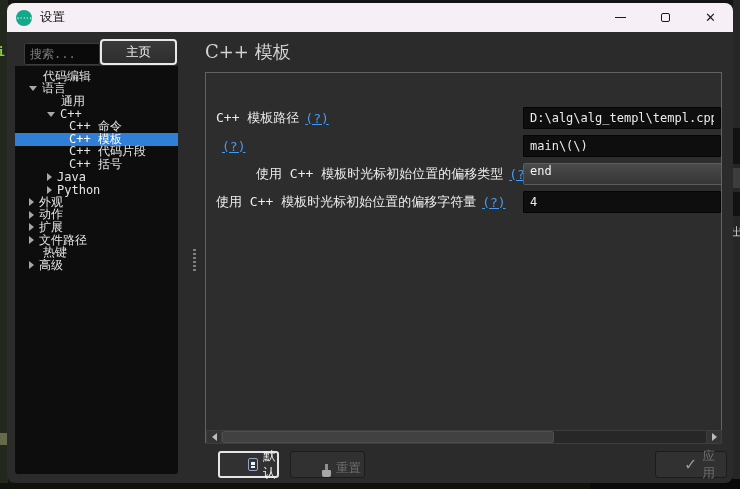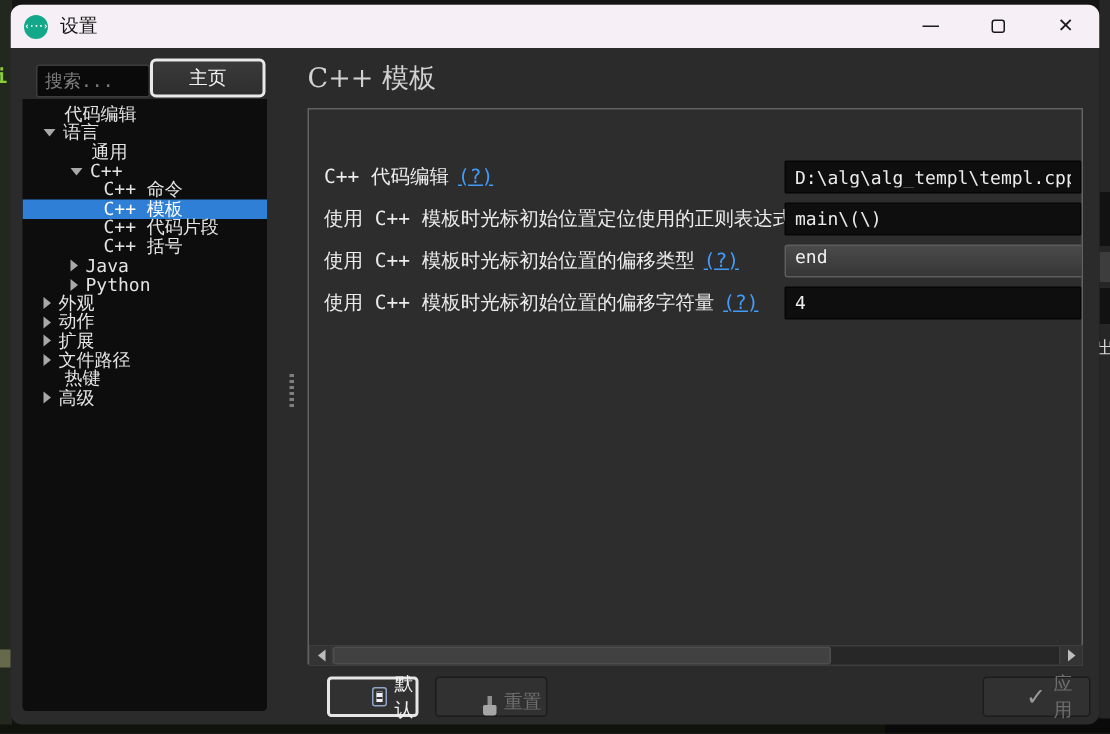--- a/index.html
+++ b/index.html
@@ -73,21 +73,21 @@
   .frow { position:absolute; left:10px; height:22px; display:flex; align-items:center; }
   .frow .flabel { color:#ececec; font-size:13px; white-space:nowrap; }
   .frow .help { color:#419bf9; font-size:13px; text-decoration:underline; margin-left:6px; }
   .finput { position:absolute; left:317px; width:198px; height:22px;
             background:#0e0e0e; border:1px solid #060606; border-radius:1px;
             color:#ececec; font:12px "DejaVu Sans Mono",monospace; padding:0 6px; }
   .fcombo { position:absolute; left:317px; width:230px; height:22px;
             background:linear-gradient(#4a4a4a,#363636); border:1px solid #5d5d5d;
             border-radius:2px; color:#f2f2f2; font:12px "DejaVu Sans Mono",monospace;
             display:flex; padding:0 6px; }
-  .r1 { top:34px; } .r2 { top:62px; } .r3 { top:90px; } .r4 { top:118px; }
+  .r1 { top:34px; } .r2 { top:62px; } .r3 { top:90px;margin-left:40px; } .r4 { top:118px; }
   .i1 { top:34px; } .i2 { top:62px; } .i3 { top:90px; } .i4 { top:118px; }
 
   
   .hscroll { position:absolute; left:199px; top:427px; width:516px; height:14px;
              background:#272727; border:1px solid #3d3d3d; display:flex; }
   .sb-btn { width:15px; height:12px; background:#343434; border-right:1px solid #3d3d3d;
             display:flex; align-items:center; justify-content:center; flex:0 0 auto; }
   .sb-btn.rightend { border-right:none; border-left:1px solid #3d3d3d; }
   .sb-arrow { width:0; height:0; }
   .sb-arrow.left  { border-top:4px solid transparent; border-bottom:4px solid transparent; border-right:5px solid #bdbdbd; }
@@ -218,26 +218,25 @@
           <span>高级</span>
         </div>
     </div>
 
     <div class="splitter"></div>
 
     <div class="page-title">C++ 模板</div>
 
     <div class="panel">
       <div class="frow r1">
-        <span class="flabel">C++ 代码编辑</span>
+        <span class="flabel">C++ 模板路径</span>
         <span class="help">(?)</span>
       </div>
       <input class="finput i1" type="text" value="D:\alg\alg_templ\templ.cpp" style="">
       <div class="frow r2">
-        <span class="flabel">使用 C++ 模板时光标初始位置定位使用的正则表达式</span>
         <span class="help">(?)</span>
       </div>
       <input class="finput i2" type="text" value="main\(\)" style="">
       <div class="frow r3">
         <span class="flabel">使用 C++ 模板时光标初始位置的偏移类型</span>
         <span class="help">(?)</span>
       </div>
       <div class="fcombo i3">
         <span>end</span>
       </div>

